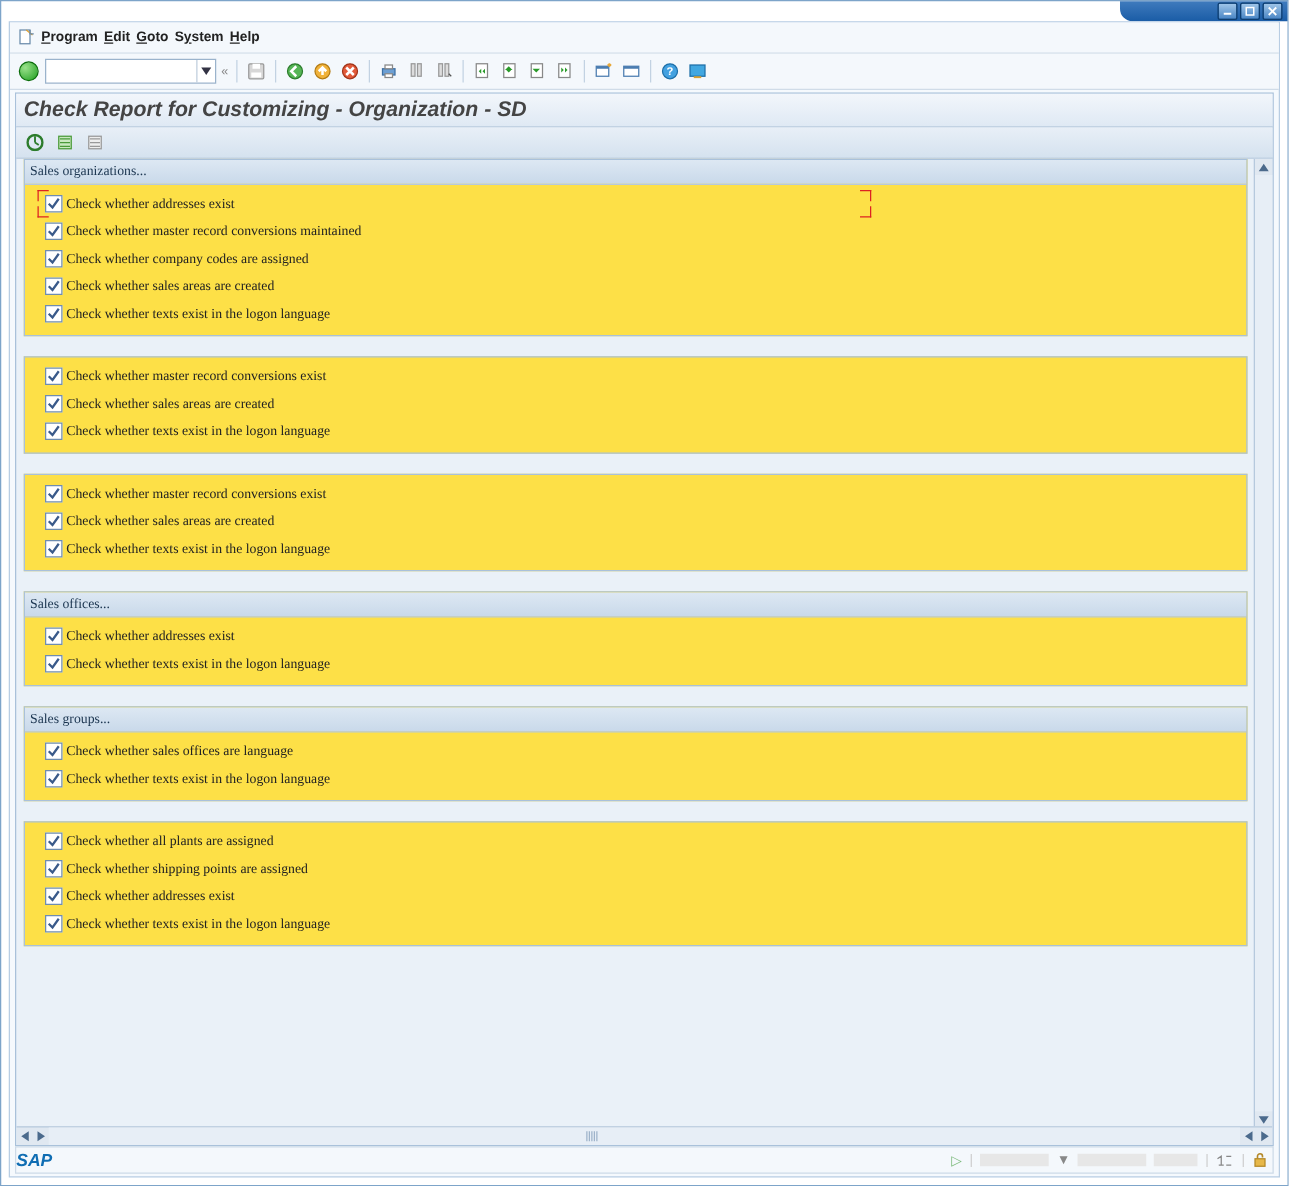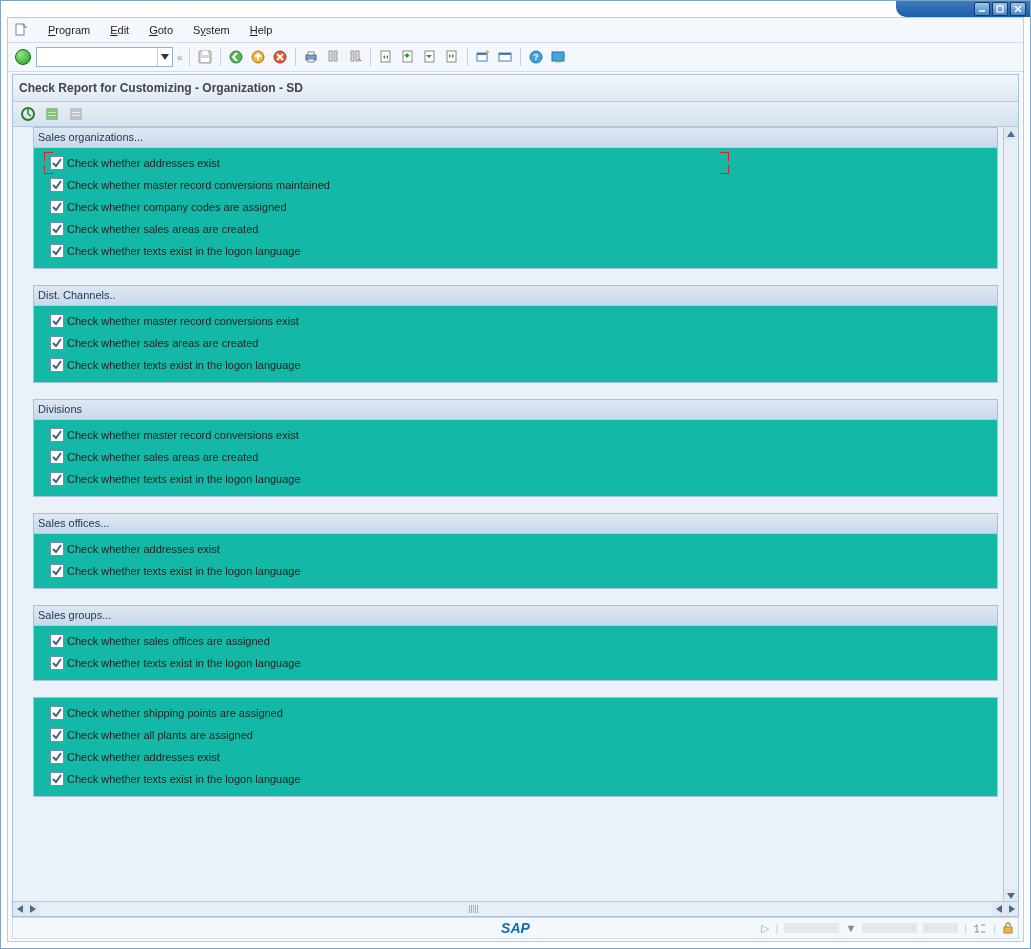--- a/index.html
+++ b/index.html
@@ -1,39 +1,39 @@
 <!DOCTYPE html>
 <html><head>
 <meta charset="utf-8">
 <style>
 html,body{margin:0;padding:0;font-family:Arial,Helvetica,sans-serif;font-size:11px;color:#222;background:#fff;}
 .window{position:relative;width:1031px;height:949px;border:1px solid #7da4c9;box-sizing:border-box;background:#fff;}
 .titlebar-strip{position:absolute;top:0;right:0;height:16px;width:130px;background:linear-gradient(#3f7bbd,#1a5ca6);border-bottom-left-radius:10px;display:flex;align-items:center;justify-content:flex-end;padding-right:4px;gap:2px;}
 .titlebar-btn{width:14px;height:12px;background:linear-gradient(#9fc5e8,#4a86c5);border:1px solid #0d3c6e;border-radius:2px;display:flex;align-items:center;justify-content:center;}
 .titlebar-btn svg{width:8px;height:8px;}
 .inner{position:absolute;top:16px;left:6px;right:6px;bottom:6px;border:1px solid #b8cde3;background:#f5f9fd;}
-.menubar{height:24px;line-height:24px;background:#f4f8fc;border-bottom:1px solid #d0dce8;display:flex;align-items:center;padding-left:6px;gap:20px;}
+.menubar{height:24px;line-height:24px;background:#f4f8fc;border-bottom:1px solid #d0dce8;display:flex;align-items:center;padding-left:6px;gap:5px;font-weight:bold;}
 .menu-doc-icon{width:14px;height:14px;display:inline-block;}
 .menu-item{cursor:pointer;}
 .menu-item .ul{text-decoration:underline;}
 .toolbar{height:28px;background:#f4f8fc;border-bottom:1px solid #d0dce8;display:flex;align-items:center;padding-left:6px;gap:4px;}
 .tb-sep{width:1px;height:18px;background:#c2d2e2;margin:0 2px;}
 .tb-btn{width:18px;height:18px;display:flex;align-items:center;justify-content:center;}
 .tb-btn svg{width:14px;height:14px;}
 .ok-circle{width:14px;height:14px;border-radius:50%;background:radial-gradient(circle at 30% 30%,#9be28c,#1e9e1e);border:1px solid #0b6d0b;}
 .combobox{width:135px;height:18px;border:1px solid #9ab3cc;background:#fff;display:flex;align-items:center;justify-content:flex-end;}
 .combobox .arrow{width:14px;height:100%;border-left:1px solid #c0cedd;display:flex;align-items:center;justify-content:center;}
 .dbl-chev{font-size:10px;color:#888;}
 .content{position:absolute;top:56px;left:4px;right:4px;bottom:24px;border:1px solid #a9c1da;background:#eaf1f8;display:flex;flex-direction:column;}
-.header-bar{height:26px;line-height:26px;padding-left:6px;font-size:12px;font-weight:bold;color:#444;background:linear-gradient(#f2f6fb,#dfe9f4);border-bottom:1px solid #b6c9dd;}
+.header-bar{height:26px;line-height:26px;padding-left:6px;font-size:17px;font-weight:bold;font-style:italic;color:#444;background:linear-gradient(#f2f6fb,#dfe9f4);border-bottom:1px solid #b6c9dd;}
 .appbar{height:24px;background:linear-gradient(#e8eff7,#d5e2ef);border-bottom:1px solid #b6c9dd;display:flex;align-items:center;padding-left:6px;gap:6px;}
 .appbar svg{width:14px;height:14px;}
 .body-area{flex:1 1 auto;position:relative;overflow:hidden;}
 .scroll-area{position:absolute;top:0;left:0;right:14px;bottom:14px;overflow:hidden;}
-.group{margin:6px 6px 16px 20px;border:1px solid #a9c1da;background:#14b8a6;}
+.group{margin:6px 6px 16px 6px;border:1px solid #a9c1da;background:#fde047;font-family:Liberation Serif, serif;}
 .group:first-child{margin-top:0;}
 .group-header{height:19px;line-height:19px;padding-left:4px;background:linear-gradient(#dde8f3,#c9d9ea);color:#1b3550;border-bottom:1px solid #b6c9dd;}
 .group-body{padding:4px 8px 6px 16px;}
 .check-row{display:flex;align-items:center;height:22px;gap:3px;}
 .chk{width:12px;height:12px;border:1px solid #6f8db0;background:#fff;display:flex;align-items:center;justify-content:center;flex-shrink:0;}
 .chk svg{width:10px;height:10px;}
 .sel-tl,.sel-tr,.sel-bl,.sel-br{position:absolute;width:8px;height:8px;}
 .sel-tl{border-top:1px solid #d22;border-left:1px solid #d22;}
 .sel-tr{border-top:1px solid #d22;border-right:1px solid #d22;}
 .sel-bl{border-bottom:1px solid #d22;border-left:1px solid #d22;}
@@ -46,21 +46,21 @@
 .hscroll .arr{width:13px;display:flex;align-items:center;justify-content:center;}
 .hscroll .track{flex:1;background:#e7eef6;position:relative;}
 .hscroll .grip{position:absolute;left:44%;top:3px;width:30px;height:8px;display:flex;gap:1px;justify-content:center;}
 .hscroll .grip span{width:1px;height:100%;background:#9eb3ca;}
 .hscroll .right-pair{margin-left:auto;display:flex;}
 .tri{width:0;height:0;}
 .tri.up{border-left:4px solid transparent;border-right:4px solid transparent;border-bottom:6px solid #4b6a8c;}
 .tri.down{border-left:4px solid transparent;border-right:4px solid transparent;border-top:6px solid #4b6a8c;}
 .tri.left{border-top:4px solid transparent;border-bottom:4px solid transparent;border-right:6px solid #4b6a8c;}
 .tri.right{border-top:4px solid transparent;border-bottom:4px solid transparent;border-left:6px solid #4b6a8c;}
-.statusbar{position:absolute;left:4px;right:4px;bottom:2px;height:20px;background:#f4f8fc;border:1px solid #cddae8;display:flex;align-items:center;justify-content:center;gap:130px;}
+.statusbar{position:absolute;left:4px;right:4px;bottom:2px;height:20px;background:#f4f8fc;border:1px solid #cddae8;display:flex;align-items:center;justify-content:flex-start;gap:130px;}
 .statusbar .logo{font-style:italic;font-weight:bold;color:#0f6db3;font-size:14px;}
 .statusbar .right-icons{position:absolute;right:4px;display:flex;align-items:center;gap:6px;}
 .statusbar .play{color:#7dbb7d;}
 .statusbar .right-icons span{display:flex;align-items:center;}
 svg{display:block;}
 </style>
 </head>
 <body>
 
 <div class="window">
@@ -284,21 +284,20 @@
                   <div class="chk">
                     <svg viewBox="0 0 10 10">
                       <path d="M1 5 L4 8 L9 1" fill="none" stroke="#3a5a8a" stroke-width="1.8"></path>
                     </svg>
                   </div>
                   <span>Check whether texts exist in the logon language</span>
                 </div>
               </div>
             </div>
             <div class="group">
-              <div class="group-header">Dist. Channels..</div>
               <div class="group-body">
                 <div class="check-row">
                   <div class="chk">
                     <svg viewBox="0 0 10 10">
                       <path d="M1 5 L4 8 L9 1" fill="none" stroke="#3a5a8a" stroke-width="1.8"></path>
                     </svg>
                   </div>
                   <span>Check whether master record conversions exist</span>
                 </div>
                 <div class="check-row">
@@ -313,21 +312,20 @@
                   <div class="chk">
                     <svg viewBox="0 0 10 10">
                       <path d="M1 5 L4 8 L9 1" fill="none" stroke="#3a5a8a" stroke-width="1.8"></path>
                     </svg>
                   </div>
                   <span>Check whether texts exist in the logon language</span>
                 </div>
               </div>
             </div>
             <div class="group">
-              <div class="group-header">Divisions</div>
               <div class="group-body">
                 <div class="check-row">
                   <div class="chk">
                     <svg viewBox="0 0 10 10">
                       <path d="M1 5 L4 8 L9 1" fill="none" stroke="#3a5a8a" stroke-width="1.8"></path>
                     </svg>
                   </div>
                   <span>Check whether master record conversions exist</span>
                 </div>
                 <div class="check-row">
@@ -371,49 +369,49 @@
             </div>
             <div class="group">
               <div class="group-header">Sales groups...</div>
               <div class="group-body">
                 <div class="check-row">
                   <div class="chk">
                     <svg viewBox="0 0 10 10">
                       <path d="M1 5 L4 8 L9 1" fill="none" stroke="#3a5a8a" stroke-width="1.8"></path>
                     </svg>
                   </div>
-                  <span>Check whether sales offices are assigned</span>
-                </div>
-                <div class="check-row">
-                  <div class="chk">
-                    <svg viewBox="0 0 10 10">
-                      <path d="M1 5 L4 8 L9 1" fill="none" stroke="#3a5a8a" stroke-width="1.8"></path>
-                    </svg>
-                  </div>
-                  <span>Check whether texts exist in the logon language</span>
-                </div>
-              </div>
-            </div>
-            <div class="group">
-              <div class="group-body">
+                  <span>Check whether sales offices are language</span>
+                </div>
+                <div class="check-row">
+                  <div class="chk">
+                    <svg viewBox="0 0 10 10">
+                      <path d="M1 5 L4 8 L9 1" fill="none" stroke="#3a5a8a" stroke-width="1.8"></path>
+                    </svg>
+                  </div>
+                  <span>Check whether texts exist in the logon language</span>
+                </div>
+              </div>
+            </div>
+            <div class="group">
+              <div class="group-body">
+                <div class="check-row">
+                  <div class="chk">
+                    <svg viewBox="0 0 10 10">
+                      <path d="M1 5 L4 8 L9 1" fill="none" stroke="#3a5a8a" stroke-width="1.8"></path>
+                    </svg>
+                  </div>
+                  <span>Check whether all plants are assigned</span>
+                </div>
                 <div class="check-row">
                   <div class="chk">
                     <svg viewBox="0 0 10 10">
                       <path d="M1 5 L4 8 L9 1" fill="none" stroke="#3a5a8a" stroke-width="1.8"></path>
                     </svg>
                   </div>
                   <span>Check whether shipping points are assigned</span>
-                </div>
-                <div class="check-row">
-                  <div class="chk">
-                    <svg viewBox="0 0 10 10">
-                      <path d="M1 5 L4 8 L9 1" fill="none" stroke="#3a5a8a" stroke-width="1.8"></path>
-                    </svg>
-                  </div>
-                  <span>Check whether all plants are assigned</span>
                 </div>
                 <div class="check-row">
                   <div class="chk">
                     <svg viewBox="0 0 10 10">
                       <path d="M1 5 L4 8 L9 1" fill="none" stroke="#3a5a8a" stroke-width="1.8"></path>
                     </svg>
                   </div>
                   <span>Check whether addresses exist</span>
                 </div>
                 <div class="check-row">

